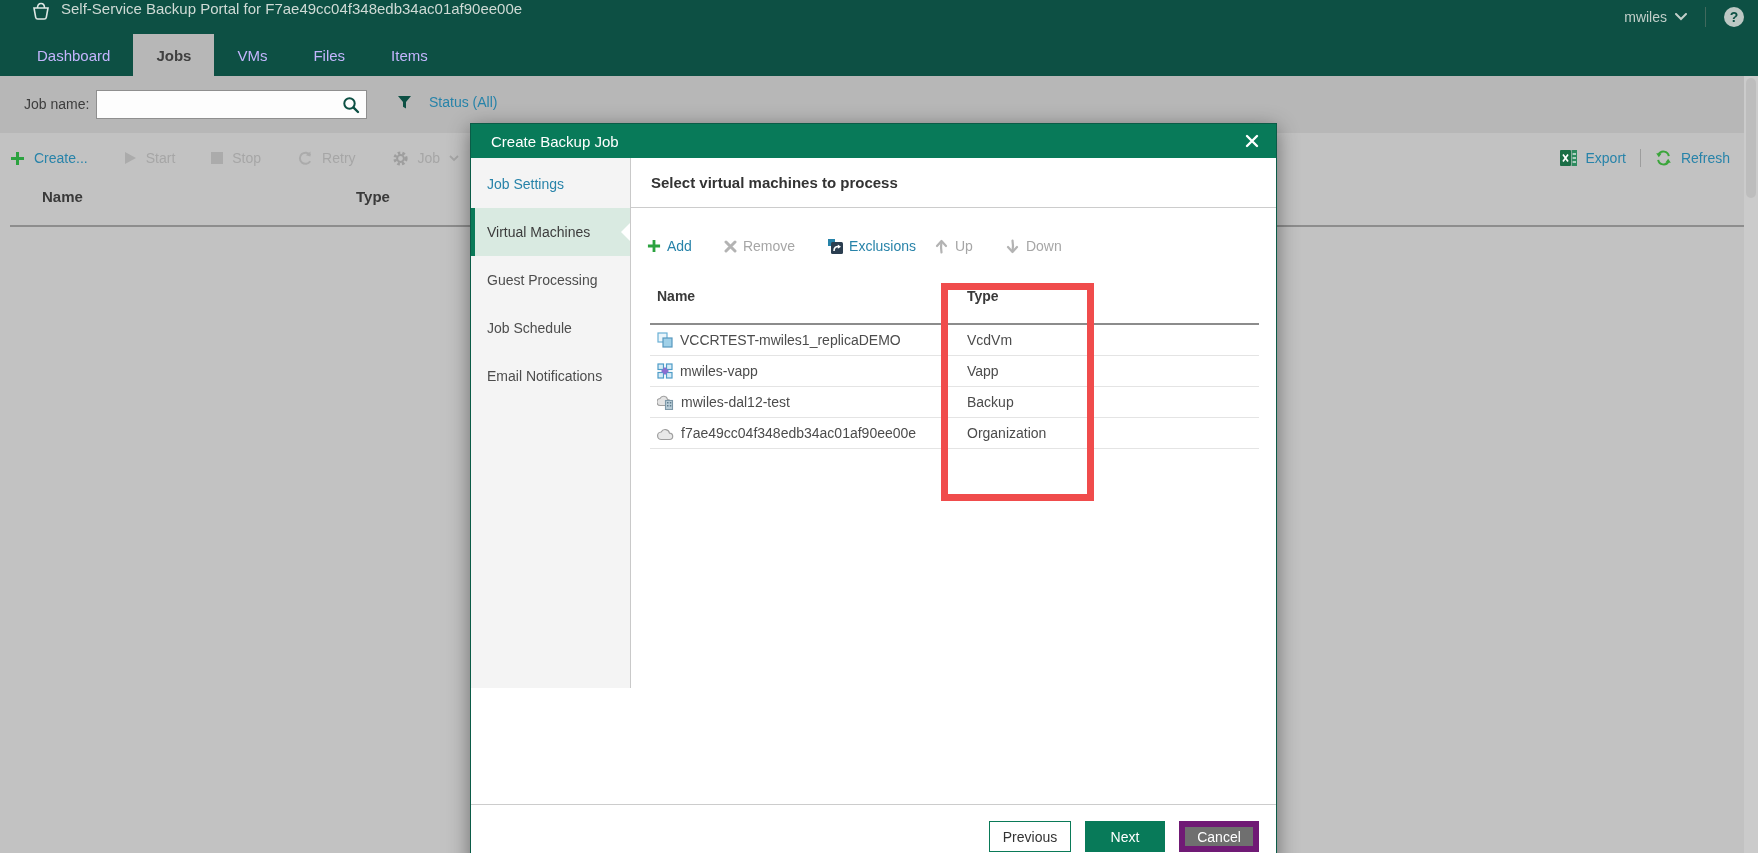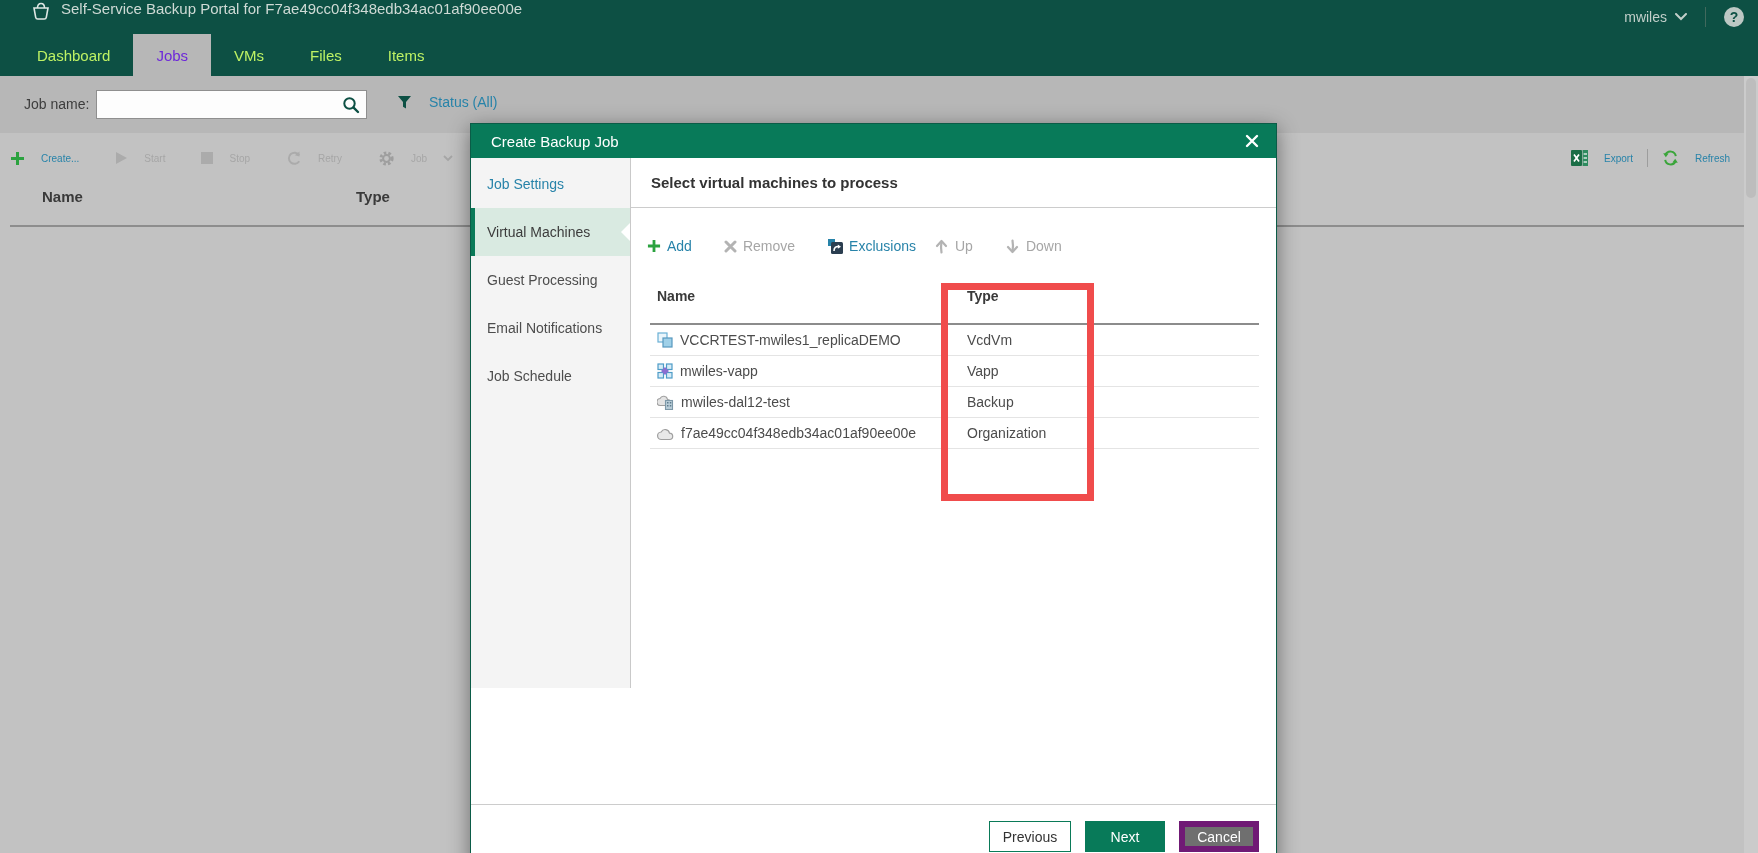--- a/index.html
+++ b/index.html
@@ -16,40 +16,40 @@
   .user-name { color:#c2cfca; font-size:14px; }
   .topbar-divider { width:1px; height:20px; background:#41695d; margin:0 8px; }
   .help-circle { width:20px; height:20px; border-radius:50%; background:#bcc8c4;
                  color:#0d5044; font-size:14px; font-weight:bold; display:flex;
                  align-items:center; justify-content:center; cursor:pointer; }
 
   
   .tabbar { position:absolute; left:0; top:34px; width:1758px; height:42px;
             background:#0d5044; display:flex; padding-left:14px; }
   .tab { height:42px; padding:0 23px; display:flex; align-items:center;
-         color:#bef264; font-size:15px; cursor:pointer; }
-  .tab.active { background:#b7b7b7; color:#6d28d9; }
+         color:#c4b5fd; font-size:15px; cursor:pointer; }
+  .tab.active { background:#b7b7b7; color:#404040;font-weight:bold; }
 
   
   .filterbar { position:absolute; left:0; top:76px; width:1744px; height:57px;
                background:#b7b7b7; }
   .filter-label { position:absolute; left:24px; top:20px; font-size:14px; color:#3d3d3d; }
   .jobname-wrap { position:absolute; left:96px; top:14px; width:271px; height:29px; }
   .jobname-input { width:100%; height:100%; border:1px solid #8f8f8f; background:#fdfdfd;
                    padding:0 30px 0 8px; font-size:14px; color:#333; outline:none; }
   .search-btn { position:absolute; right:6px; top:5px; width:20px; height:20px;
                 cursor:pointer; display:flex; align-items:center; justify-content:center; }
   .status-filter { position:absolute; left:397px; top:18px; display:flex;
                    align-items:center; gap:17px; cursor:pointer; }
   .status-filter span { color:#2783a9; font-size:14px; }
 
   
   .jobs-toolbar { position:absolute; left:0; top:142px; width:1744px; height:32px; }
   .tb-left { position:absolute; left:10px; top:0; display:flex; align-items:center; gap:36px; height:32px; }
-  .tb-item { display:flex; align-items:center; gap:16px; font-size:10px; cursor:pointer; }
+  .tb-item { display:flex; align-items:center; gap:9px; font-size:14px; cursor:pointer; }
   .tb-item.enabled span { color:#2783a9; }
   .tb-item.disabled { cursor:default; }
   .tb-item.disabled span { color:#a6a6a6; }
   .tb-right { position:absolute; right:14px; top:0; display:flex; align-items:center; gap:14px; height:32px; }
   .tb-div { width:1px; height:18px; background:#9d9d9d; }
 
   
   .jobs-table-head { position:absolute; left:0; top:188px; width:1744px; }
   .jt-col-name { position:absolute; left:42px; top:0; font-size:15px; font-weight:bold; color:#3a3a3a; }
   .jt-col-type { position:absolute; left:356px; top:0; font-size:15px; font-weight:bold; color:#3a3a3a; }
@@ -250,22 +250,22 @@
             <path d="M2 2 L12 12 M12 2 L2 12" stroke="#ffffff" stroke-width="2.4" stroke-linecap="round"></path>
           </svg>
       </span>
     </div>
 
     <div class="modal-body">
       <div class="wizard-steps">
         <div class="step link">Job Settings</div>
         <div class="step active">Virtual Machines</div>
         <div class="step">Guest Processing</div>
+        <div class="step">Job Schedule</div>
         <div class="step">Email Notifications</div>
-        <div class="step">Job Schedule</div>
       </div>
 
       <div class="modal-content">
         <div class="content-title">Select virtual machines to process</div>
 
         <div class="vm-toolbar">
           <div class="vm-tb-item enabled">
             <svg width="14" height="14" viewBox="0 0 15 15">
                 <path d="M6 1 h3 v5 h5 v3 h-5 v5 h-3 v-5 h-5 v-3 h5 Z" fill="#2ba23f"></path>
               </svg>

